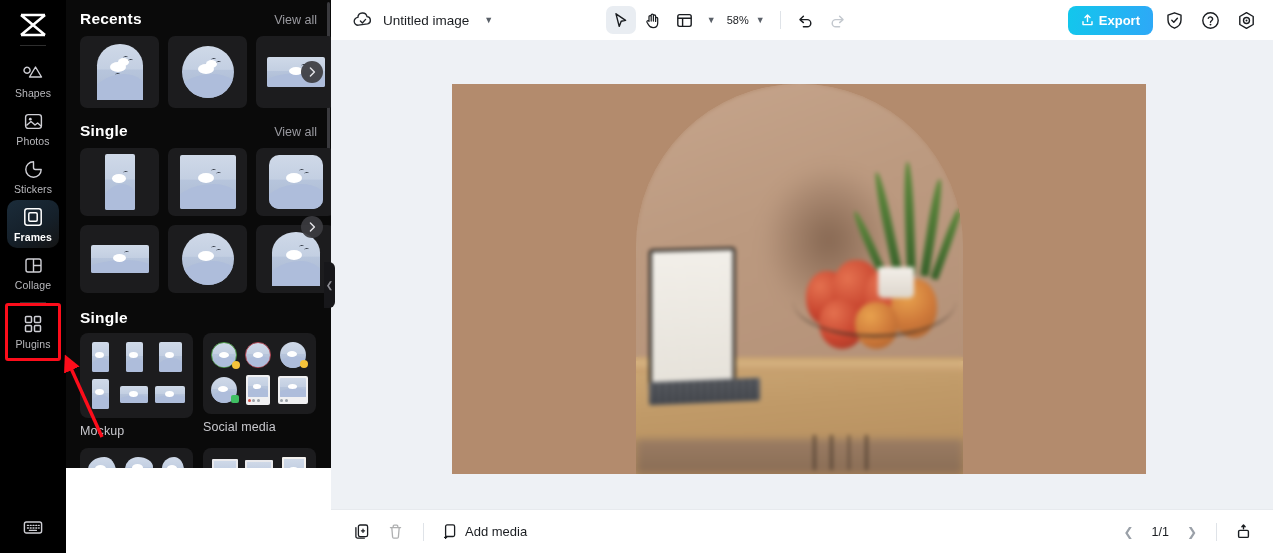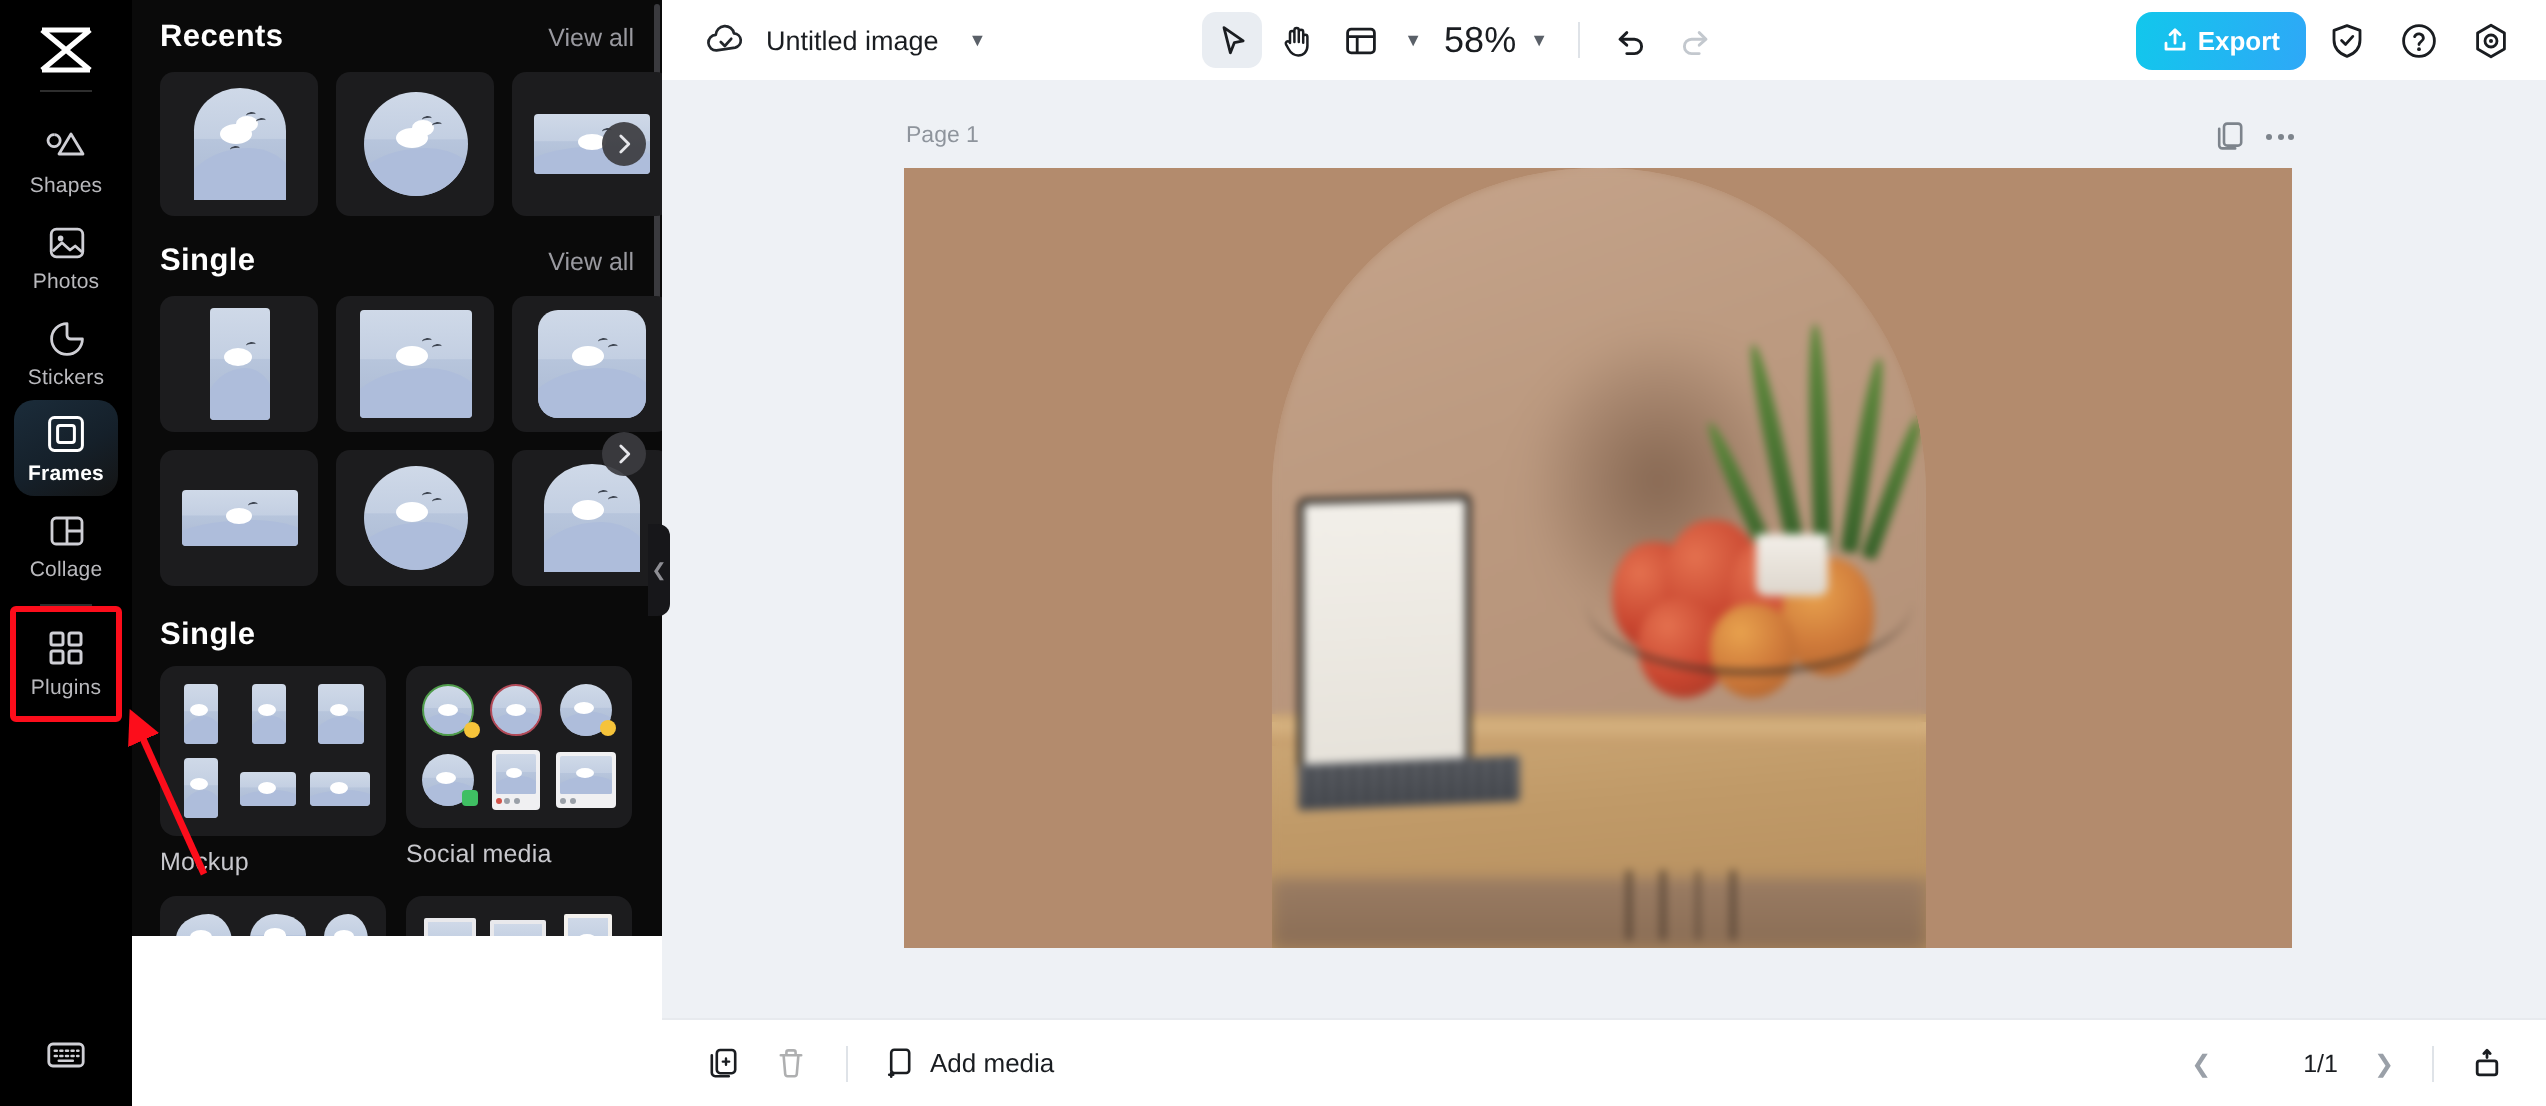--- a/index.html
+++ b/index.html
@@ -118,21 +118,21 @@
   }
   .tb-left { display:flex; align-items:center; gap: 10px; padding-left: 10px; }
   .doc-title { font-size: 13.5px; color: #1a1d21; }
   .tb-center { display:flex; align-items:center; gap: 2px; margin-left: auto; margin-right: auto; }
   .tool-btn {
     width: 30px; height: 28px; border-radius: 7px; display:flex; align-items:center;
     justify-content:center; cursor:pointer; background: transparent;
   }
   .tool-btn.sel { background:#e9edf2; }
   .chev { font-size: 9px; color:#5a6068; cursor:pointer; padding: 0 5px; }
-  .zoomval { font-size: 18px; color:#1a1d21; margin-left:4px;text-align:right; }
+  .zoomval { font-size: 11px; color:#1a1d21; margin-left:4px;text-align:right; }
   .vdiv { width:1px; height:18px; background:#dfe3e8; margin: 0 8px; }
   .tb-right { display:flex; align-items:center; gap: 6px; margin-left:auto; }
   .export-btn {
     display:flex; align-items:center; gap:5px; height: 29px; padding: 0 13px;
     border-radius: 8px; border: none; cursor:pointer;
     background: linear-gradient(100deg,#12c7ec 0%,#2ea8f7 100%);
     color:#fff; font-size: 13px; font-weight: bold;
     font-family: "Liberation Sans", sans-serif;
   }
   .icon-btn { width: 30px; height:30px; display:flex; align-items:center; justify-content:center; cursor:pointer; }
@@ -209,21 +209,21 @@
 
   .bottombar {
     height: 44px; flex: 0 0 44px; background:#ffffff;
     display:flex; align-items:center; padding: 0 16px; gap: 6px;
     border-top: 1px solid #e7eaee;
   }
   .bb-btn { width: 28px; height:28px; display:flex; align-items:center; justify-content:center; cursor:pointer; }
   .bb-btn.disabled { opacity: .35; cursor: default; }
   .addpage { display:flex; align-items:center; gap:6px; cursor:pointer; font-size: 13px; color:#1a1d21; padding: 0 4px; }
   .bb-right { margin-left:auto; display:flex; align-items:center; gap: 4px; }
-  .pagecount { font-size: 12.5px; color:#1a1d21; padding: 0 7px; margin-left: 28px; }
+  .pagecount { font-size: 12.5px; color:#1a1d21; padding: 0 7px; }
   .nav-arrow { width:24px;height:24px;display:flex;align-items:center;justify-content:center;color:#9aa0a8;font-size:12px;cursor:pointer; }
 
   
   .annot { position:absolute; left:0; top:0; width:1273px; height:553px; pointer-events:none; z-index: 60; }
 </style>
 </head>
 <body>
 
 <div class="app">
 
@@ -645,36 +645,20 @@
           <svg width="19" height="19" viewBox="0 0 19 19">
               <path d="M9.5 1.6 L16.2 5.5 V13.5 L9.5 17.4 L2.8 13.5 V5.5 Z" stroke="#1a1d21" stroke-width="1.4" fill="none" stroke-linejoin="round"></path>
               <circle cx="9.5" cy="9.5" r="3" stroke="#1a1d21" stroke-width="1.4" fill="none"></circle>
               <circle cx="9.5" cy="9.5" r="1" fill="#1a1d21"></circle>
             </svg>
         </div>
       </div>
     </div>
 
     <div class="canvas-area">
-      <div class="page-head">
-        <div class="page-label">Page 1</div>
-        <div class="page-head-icons">
-          <div style="display:flex;">
-            <svg width="16" height="16" viewBox="0 0 16 16">
-                <rect x="5" y="1.8" width="8.6" height="11" rx="1.6" stroke="#7d848c" stroke-width="1.3" fill="none"></rect>
-                <path d="M10.6 14.2 H4.2 a1.6 1.6 0 0 1 -1.6 -1.6 V4.4" stroke="#7d848c" stroke-width="1.3" fill="none" stroke-linecap="round"></path>
-              </svg>
-          </div>
-          <div style="display:flex;gap:2.5px;">
-            <span style="width:3px;height:3px;border-radius:50%;background:#7d848c;display:block;"></span>
-            <span style="width:3px;height:3px;border-radius:50%;background:#7d848c;display:block;"></span>
-            <span style="width:3px;height:3px;border-radius:50%;background:#7d848c;display:block;"></span>
-          </div>
-        </div>
-      </div>
 
       <div class="artboard">
         <div class="photo">
           <div class="ph-wall"></div>
           <div class="ph-shadow"></div>
 
           <div class="ph-table"></div>
           <div class="ph-table-edge"></div>
           <div class="ph-floor"></div>
           <div class="ph-chair">

